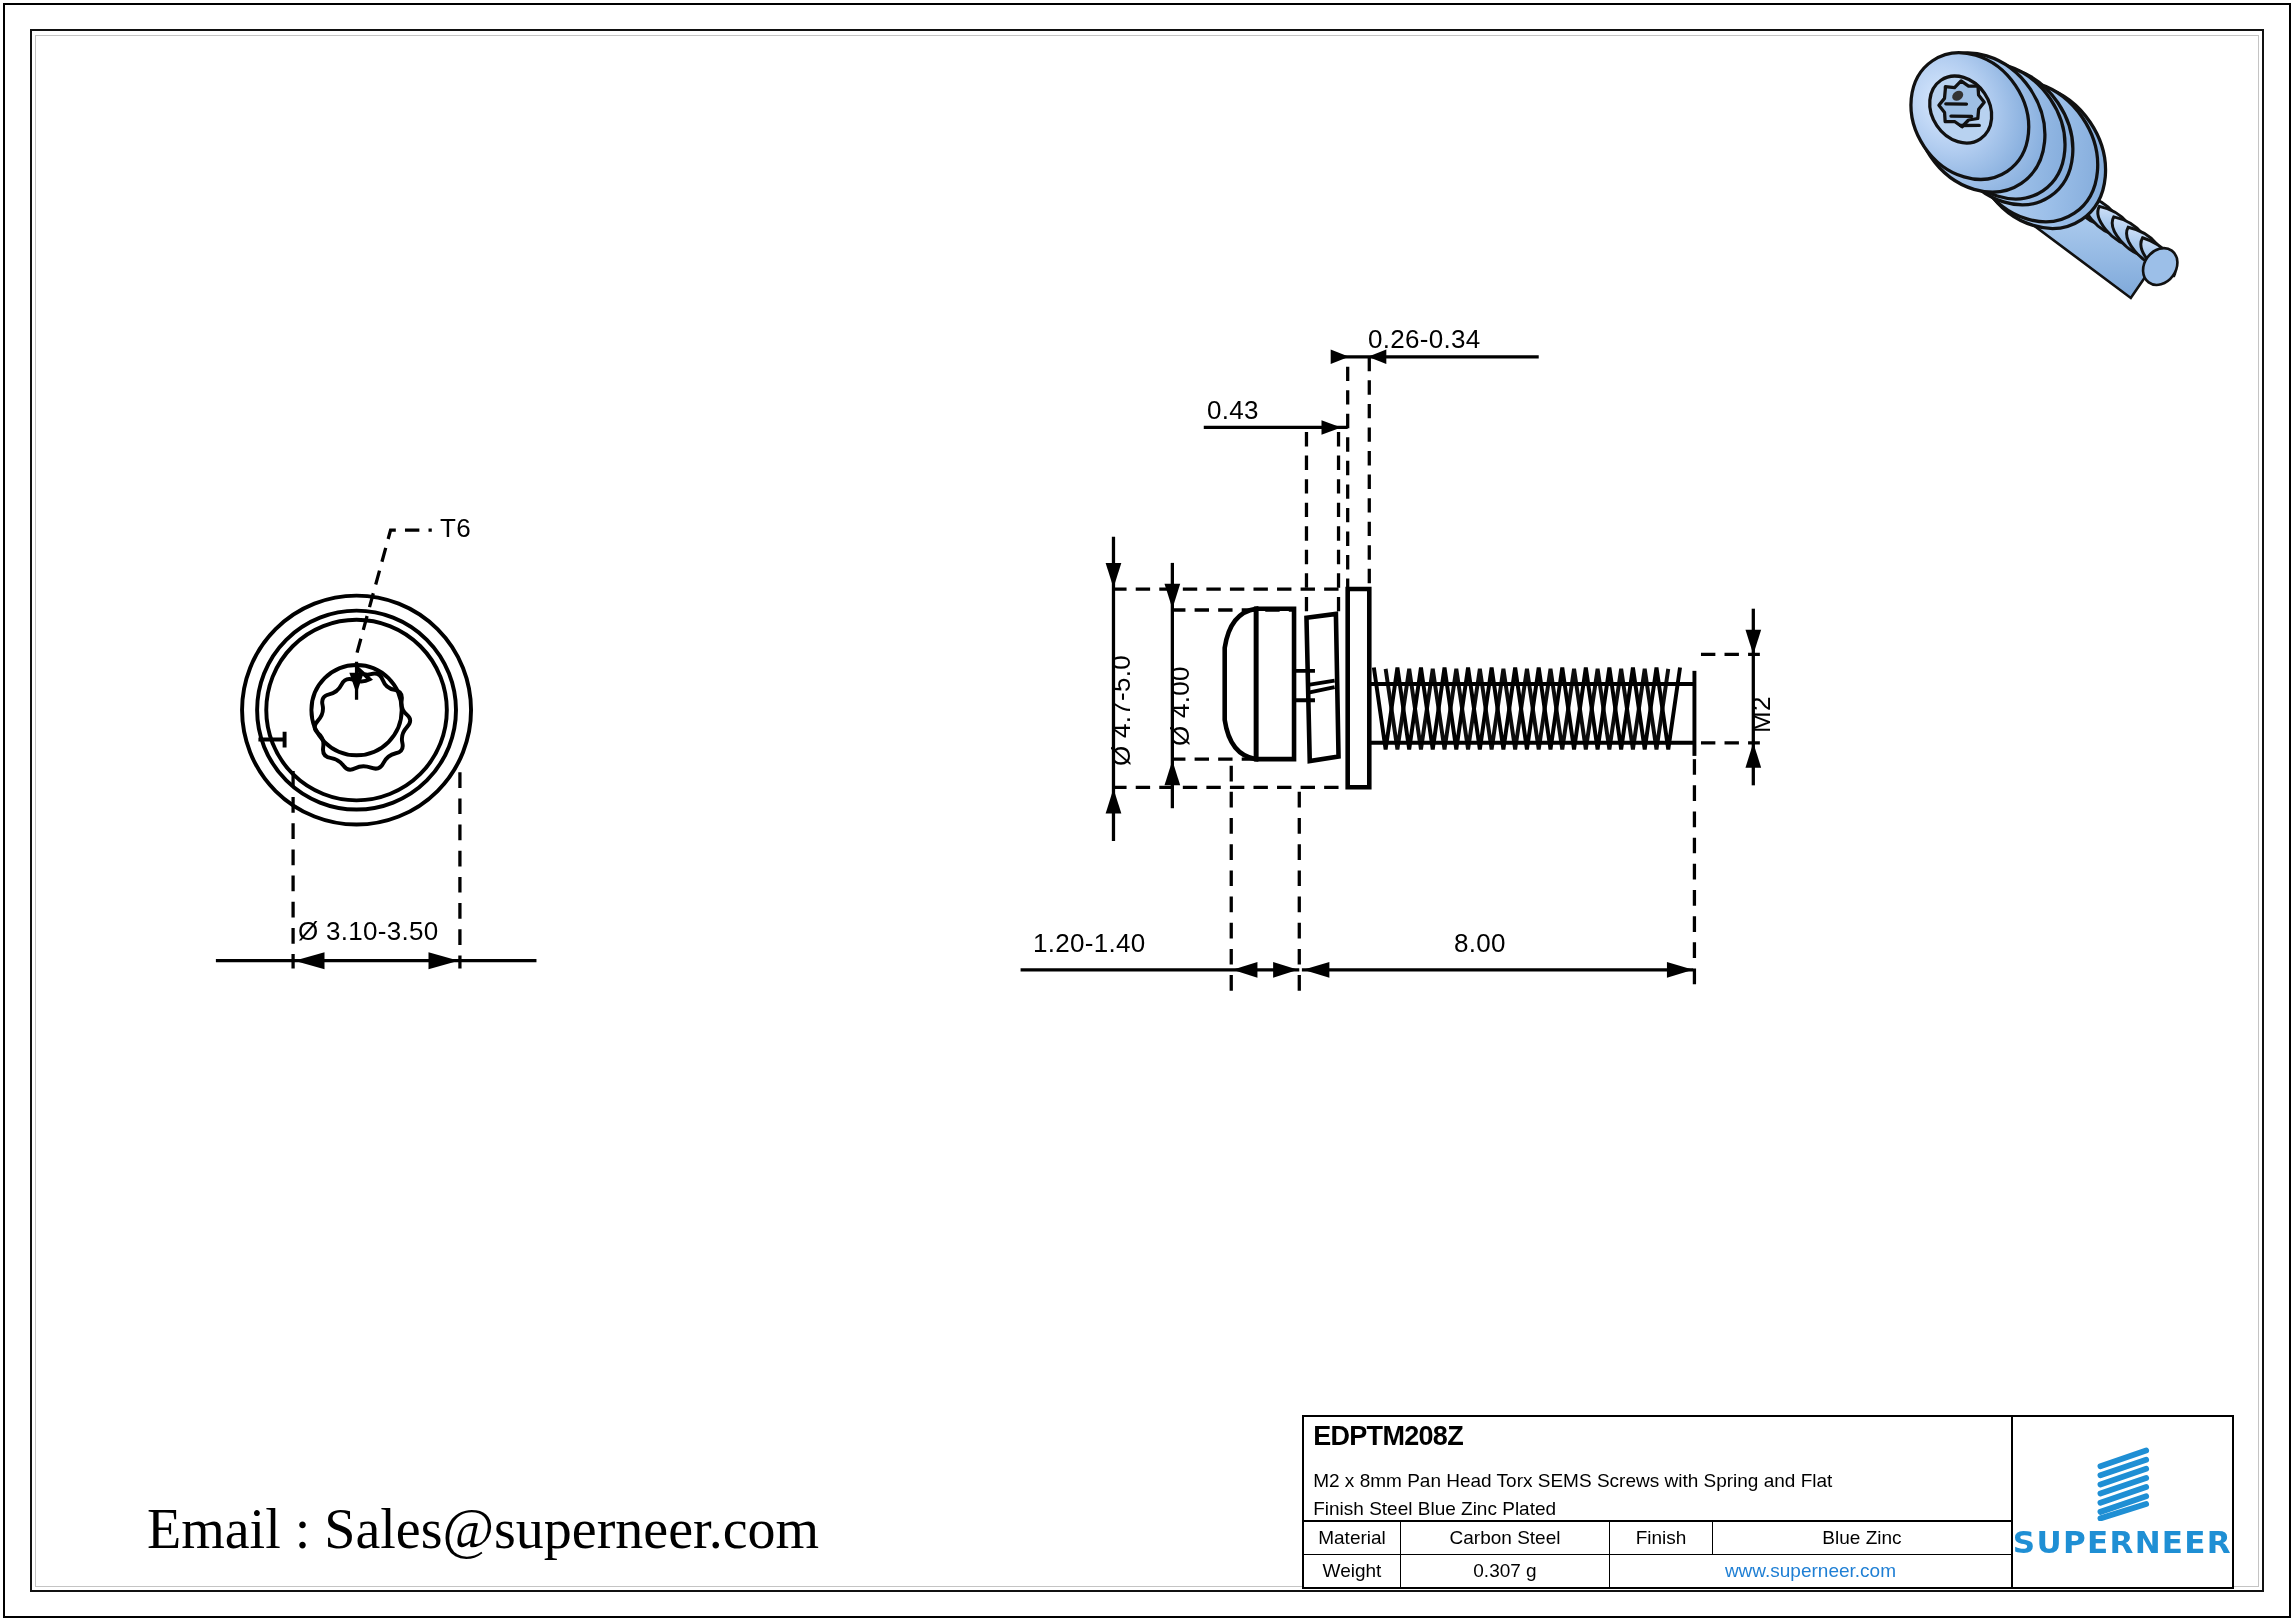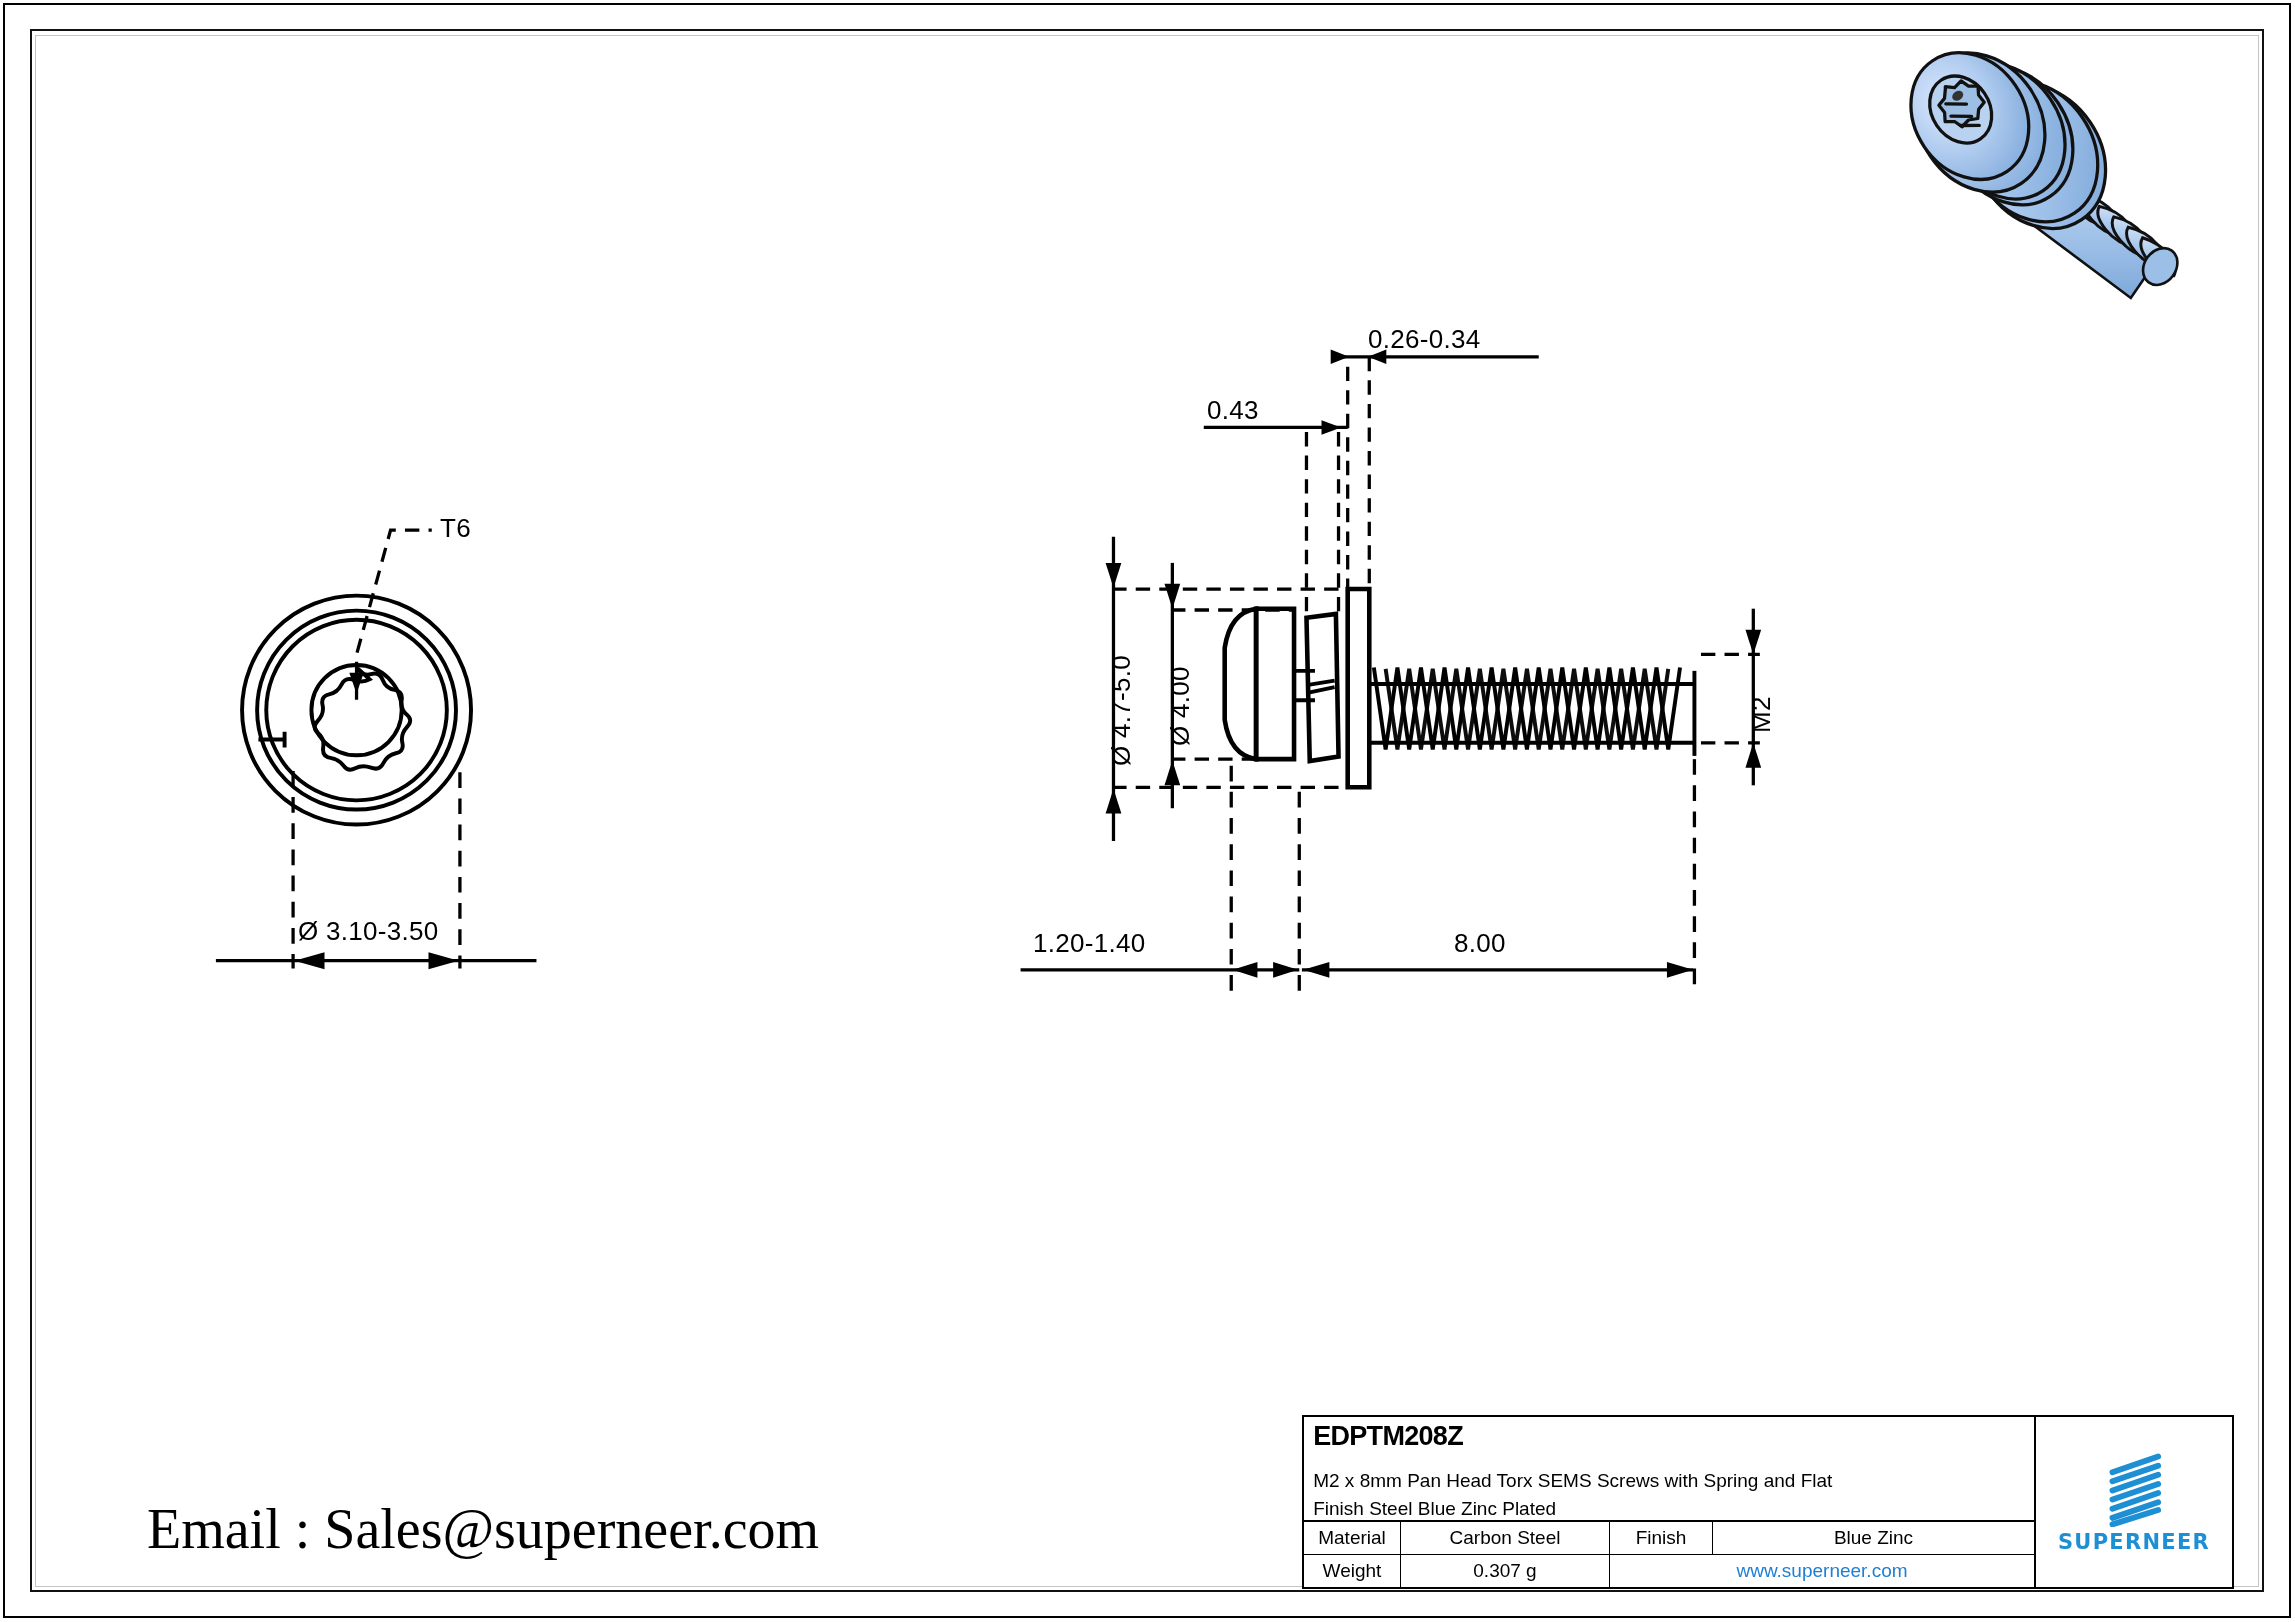--- a/index.html
+++ b/index.html
@@ -44,21 +44,21 @@
   .c-val{flex:0 0 209px;}
   .c-lbl2{flex:0 0 103px;}
   .c-val2{flex:1 1 auto;}
   .c-wide{flex:1 1 auto;}
   .link{color:#1f7fd4;}
 
   
   #tb-logo{flex:1 1 auto;position:relative;display:flex;flex-direction:column;
            align-items:center;justify-content:center;}
   #logo-mark{width:72px;height:77px;margin-bottom:2.6px;}
-  #logo-word{font-size:21px;font-weight:bold;letter-spacing:1.3px;color:#1f8fd4;
+  #logo-word{font-size:31px;font-weight:bold;letter-spacing:1.3px;color:#1f8fd4;
              font-family:"DejaVu Sans","Liberation Sans",sans-serif;}
 </style>
 </head>
 <body>
 
 <div id="page-border"></div>
 <div id="drawing-frame"></div>
 <div id="drawing-frame-inner"></div>
 
 <svg class="svg-layer" viewBox="0 0 3508 2480">

